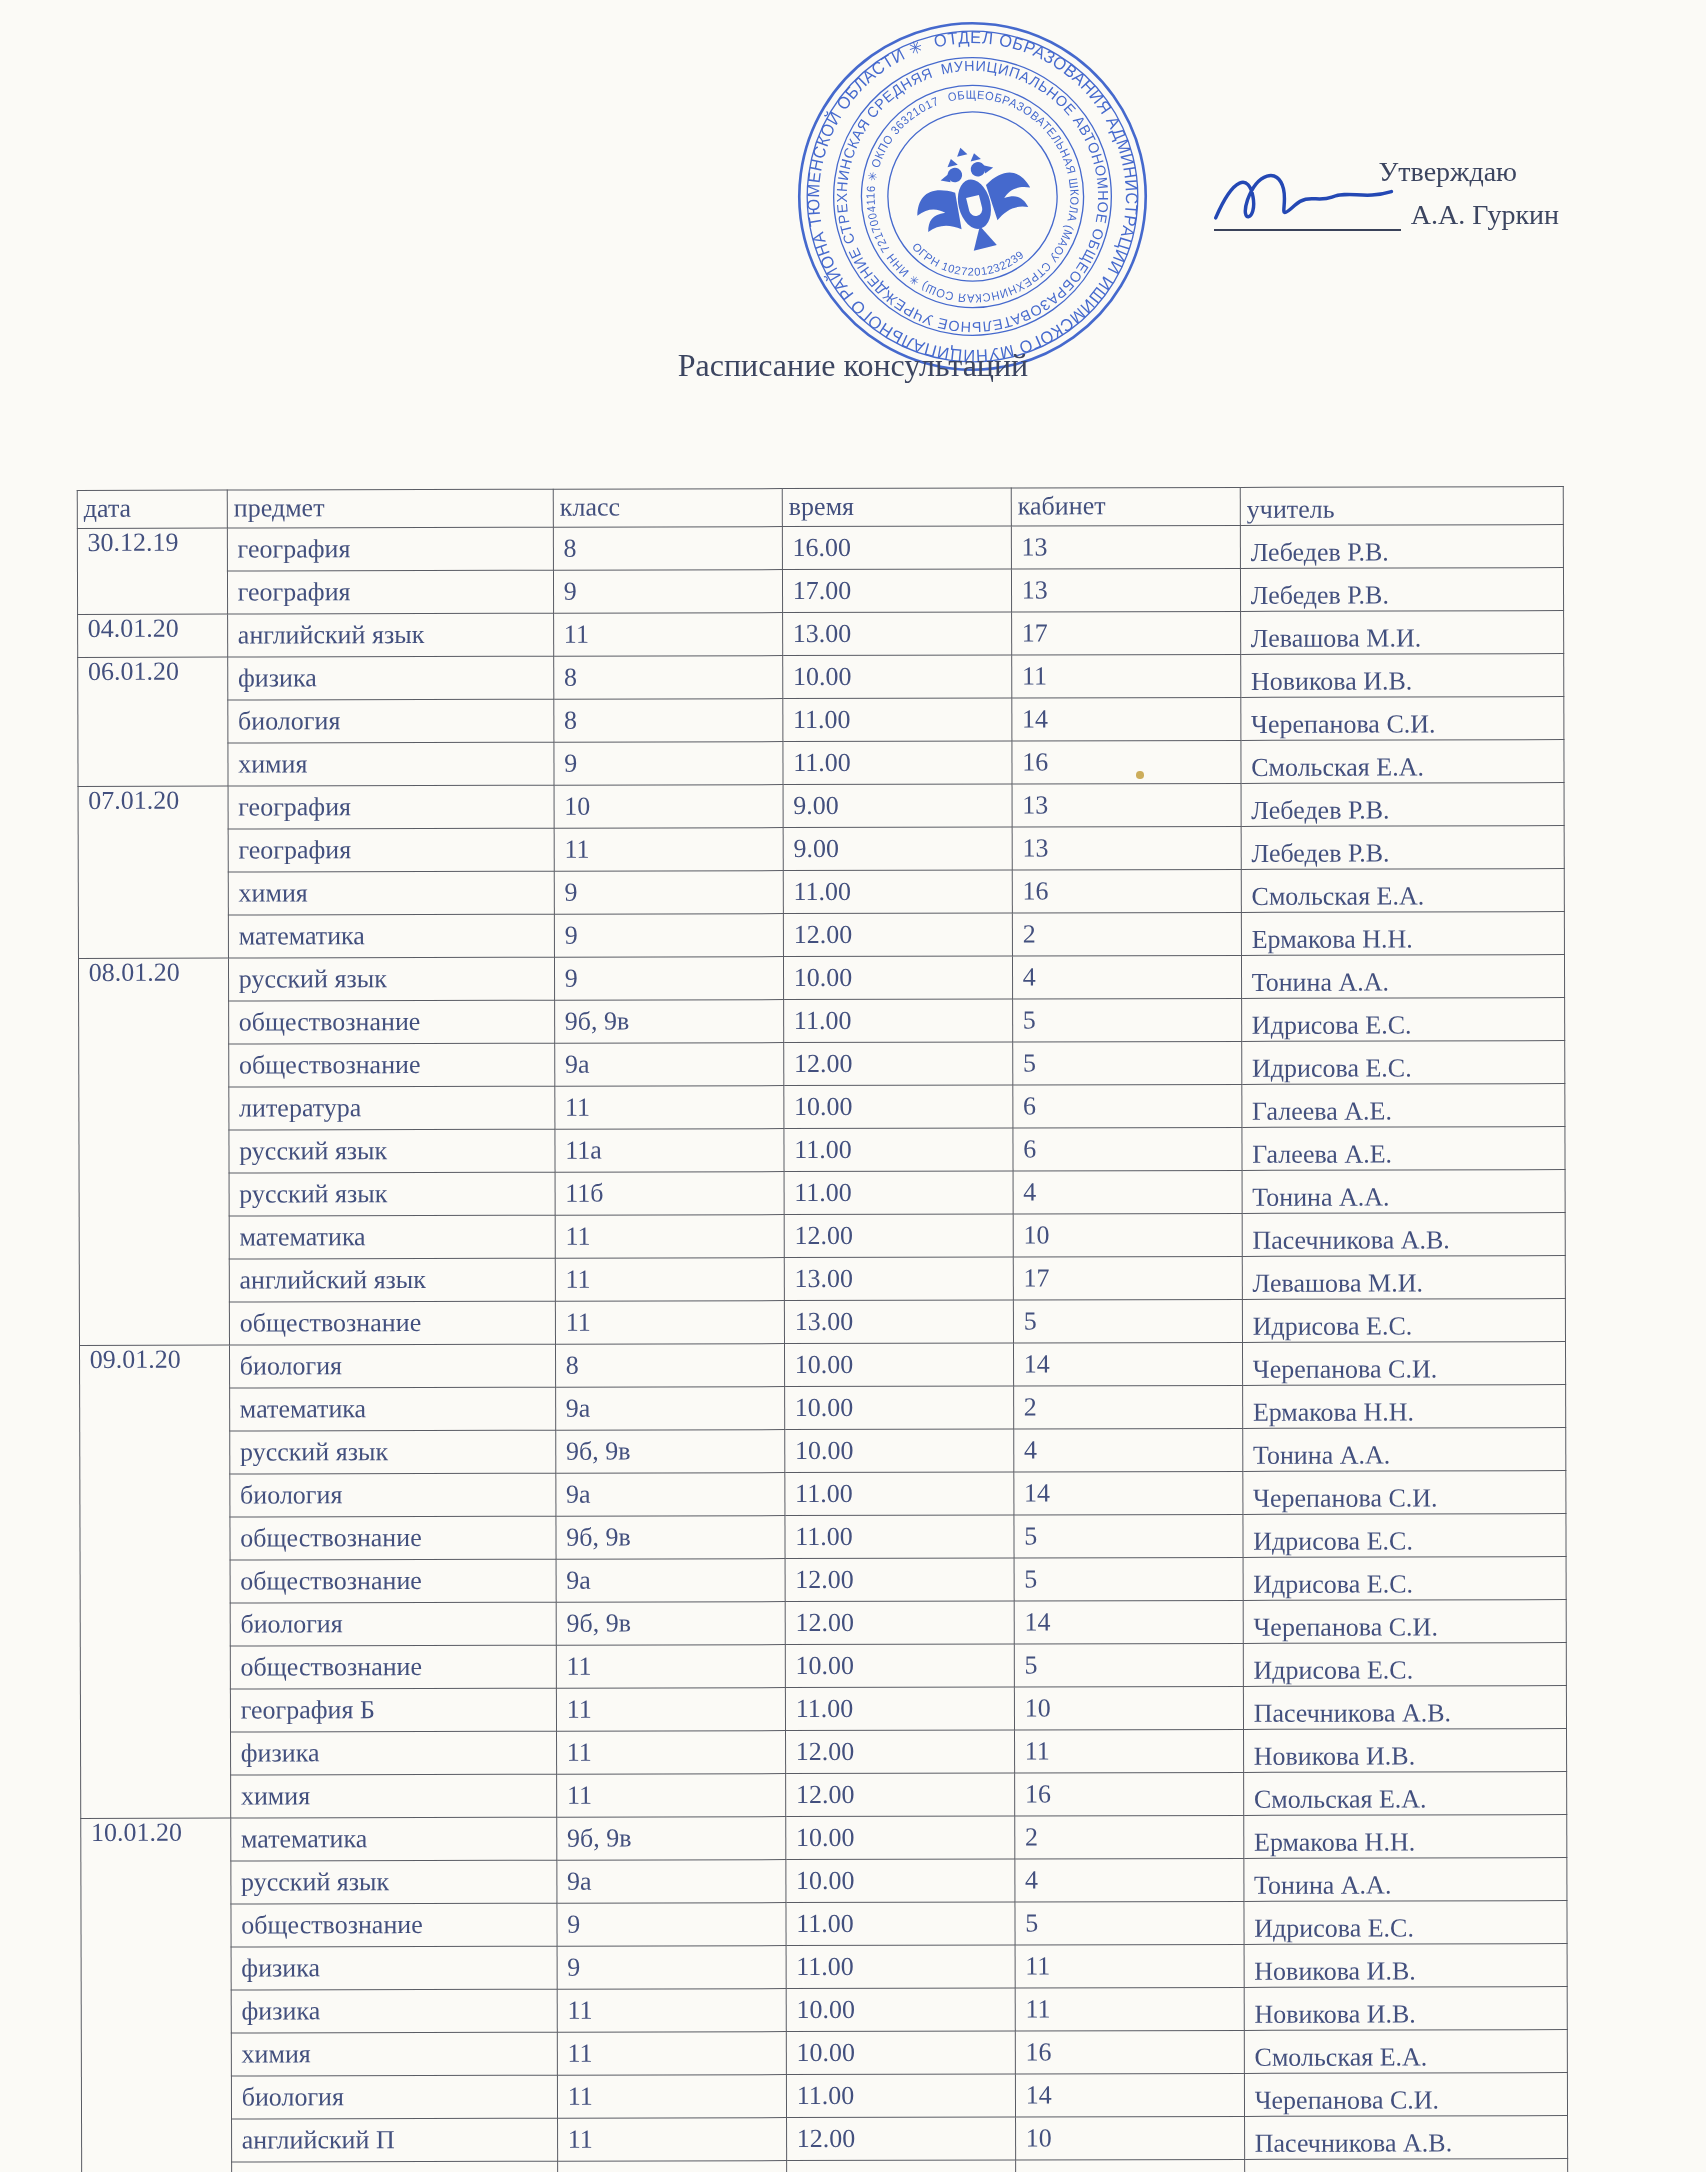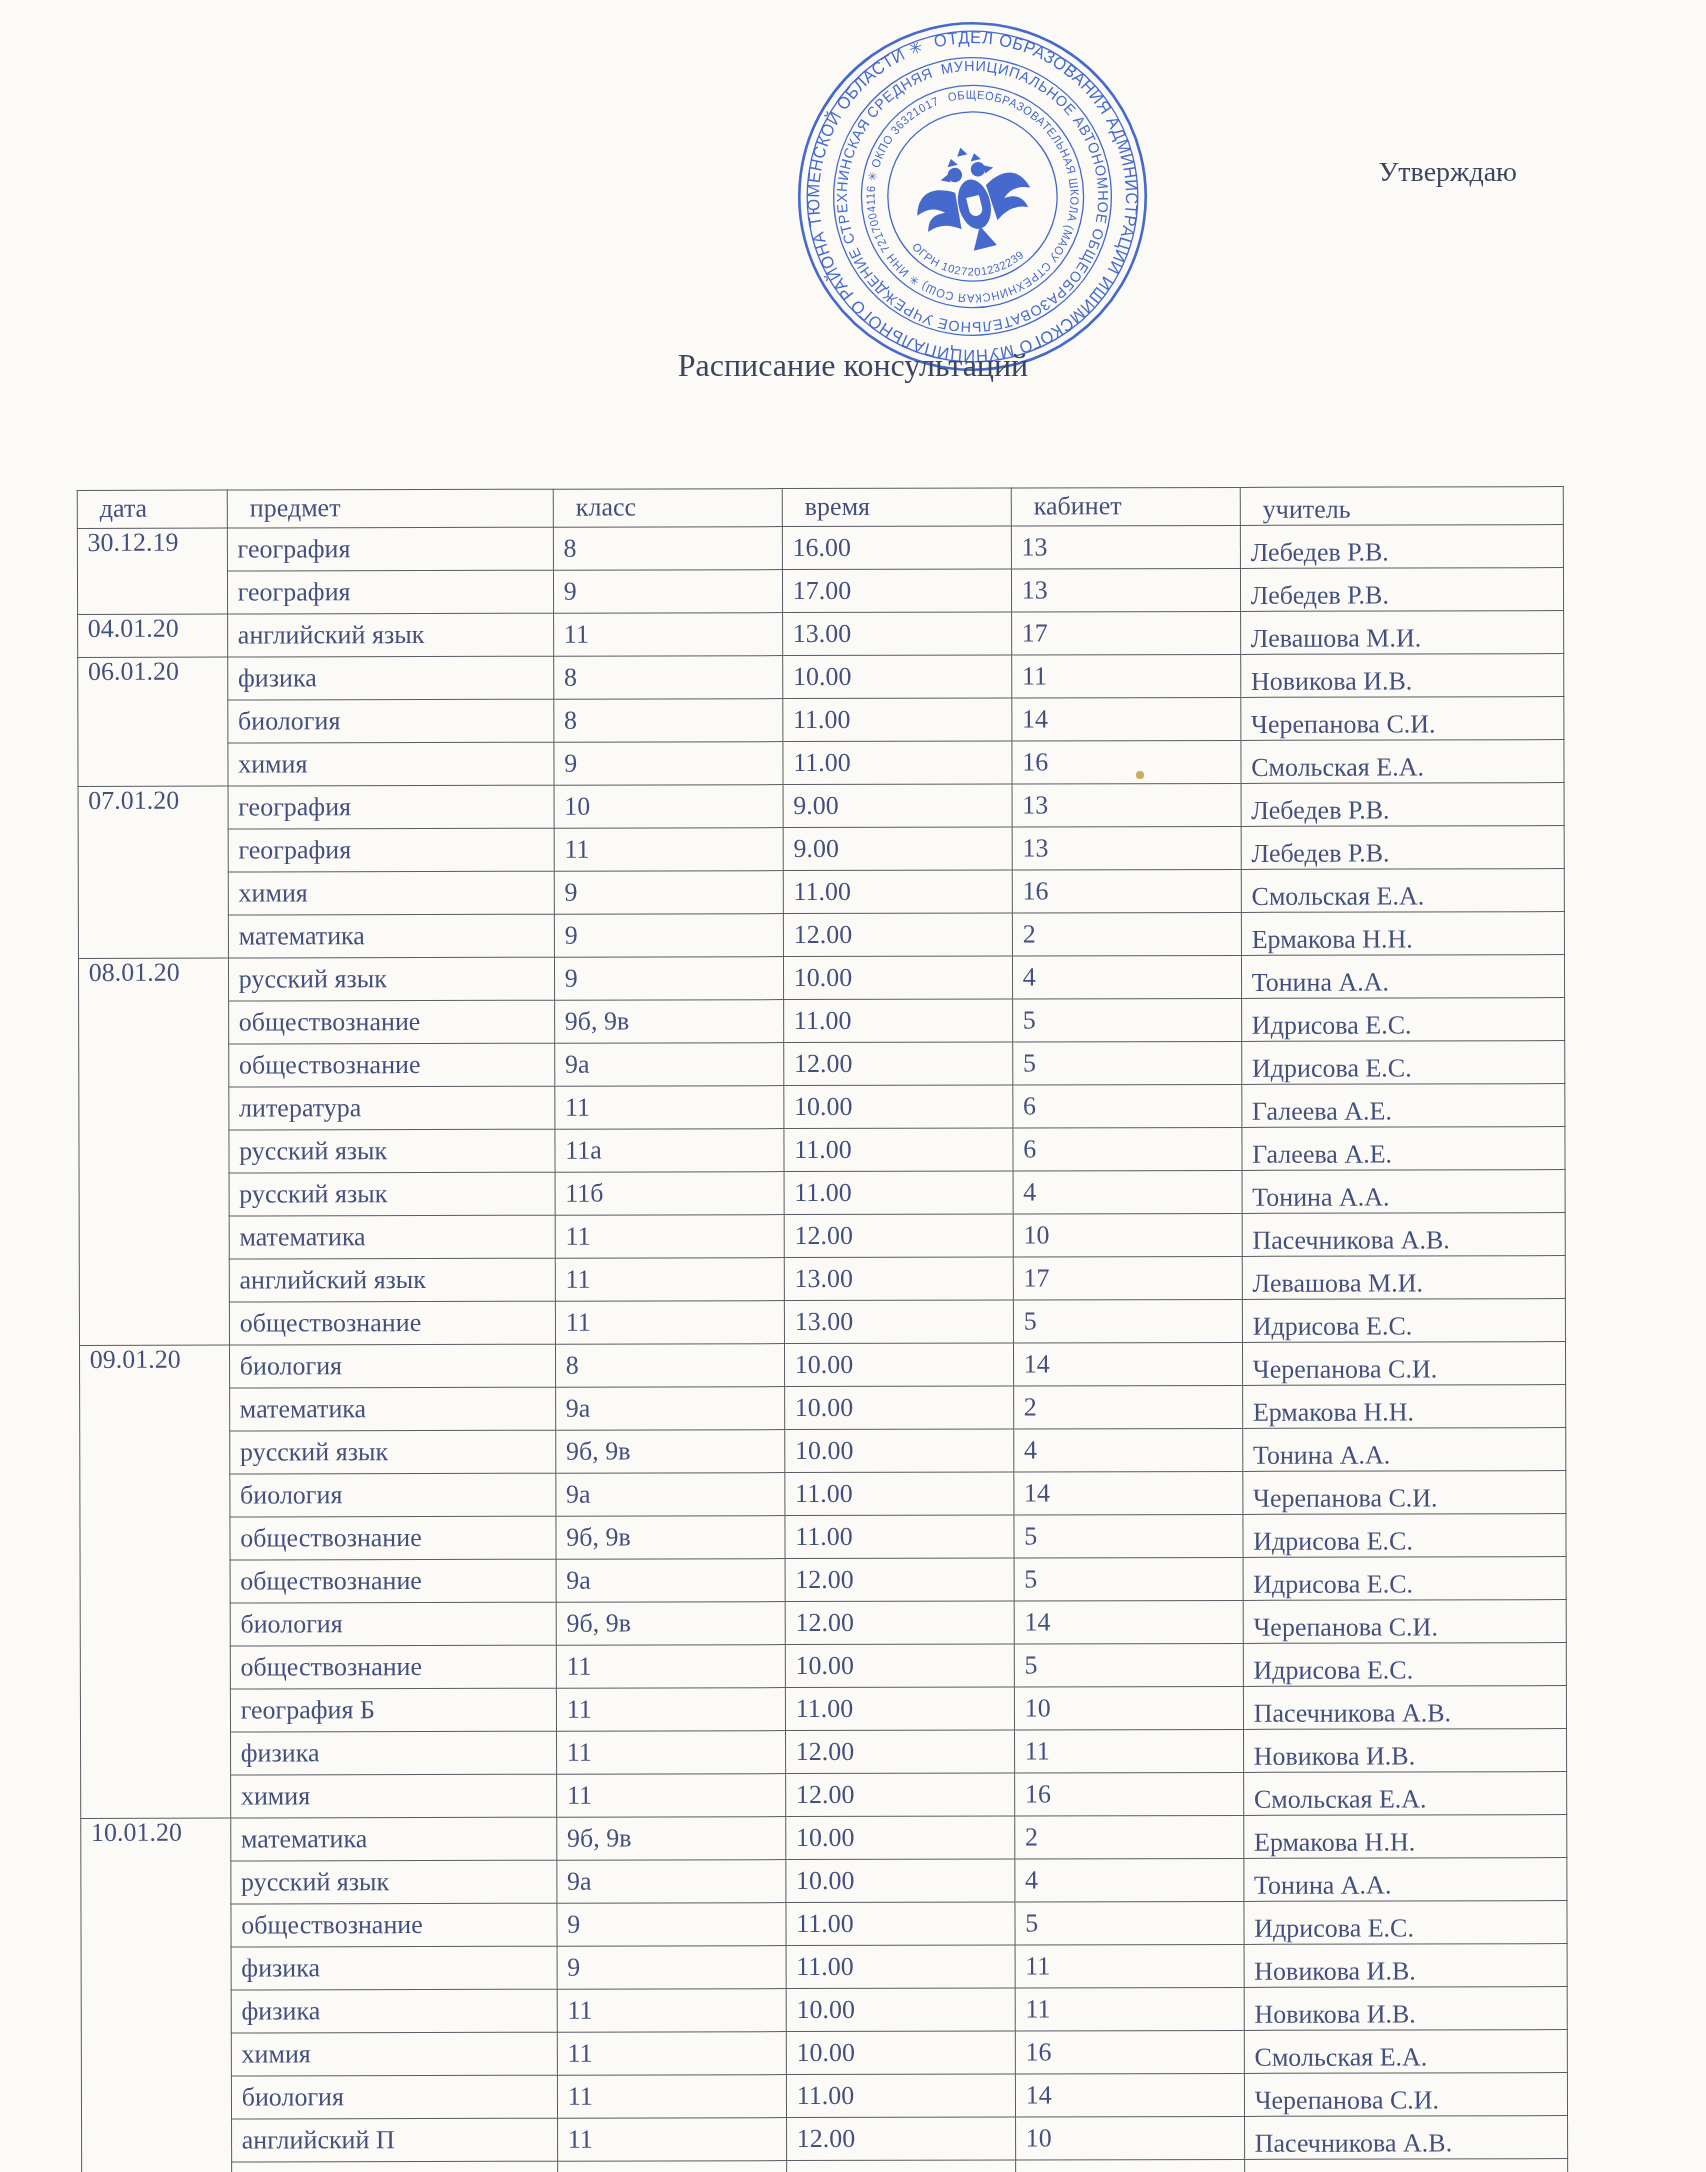--- a/index.html
+++ b/index.html
@@ -66,21 +66,21 @@
     transform: rotate(-0.15deg);
   }
   table.schedule th, table.schedule td {
     border: 1.4px solid var(--border, #5a5c64);
     font-size: 26px; font-weight: normal;
     text-align: left; padding: 0 9.7px;
     height: 42px; line-height: 1.1;
     color: var(--ink, #43507e);
     white-space: nowrap; overflow: hidden;
   }
-  table.schedule th { height: 37px; padding-left: 22px; }
+  table.schedule th { height: 37px; padding-left: 6px; }
   th.th-teacher { vertical-align: bottom; padding-bottom: 1.4px; }
   td.date-cell { vertical-align: top; padding-top: 2.8px; padding-left: 12.5px; }
   td.teacher-cell { vertical-align: bottom; padding-bottom: 2.8px; margin-top: 17px; }
 
   
   .dot-artifact {
     position: absolute; left: 1136px; top: 771px;
     width: 7.6px; height: 7.6px; border-radius: 50%;
     background: #c09a35; opacity: 0.8;
   }
@@ -130,20 +130,28 @@
           <path d="M246,258 C212,238 190,248 182,278 C200,270 214,274 224,284 C204,282 196,290 192,306 C210,298 226,302 242,314 Z"></path>
           <path d="M294,258 C328,238 350,248 358,278 C340,270 326,274 316,284 C336,282 344,290 348,306 C330,298 314,302 298,314 Z"></path>
           <path d="M260,270 h20 v20 a10,10 0 0 1 -10,10 a10,10 0 0 1 -10,-10 z" fill="#fbfaf6"></path>
         </g>
       </g>
     </svg>
   </div>
 
   <div class="approval">
     <div class="l1">Утверждаю</div>
+    <div class="sig-row">
+      <span class="sig-line">
+        <svg viewBox="0 0 280 120">
+          <path d="M8,88 C34,28 56,24 62,58 C68,92 42,98 54,62 C68,24 98,14 106,46 C112,72 96,94 122,70 C142,52 154,66 176,58 C202,48 222,62 262,50" fill="none" stroke="#2448b4" stroke-width="5" stroke-linecap="round"></path>
+        </svg>
+      </span>
+      <span class="director-name">А.А. Гуркин</span>
+    </div>
   </div>
 
   <div class="doc-title">
     <div>Расписание консультаций</div>
   </div>
 
   <table class="schedule">
     <colgroup>
       <col style="width:150px">
         <col style="width:326px">

